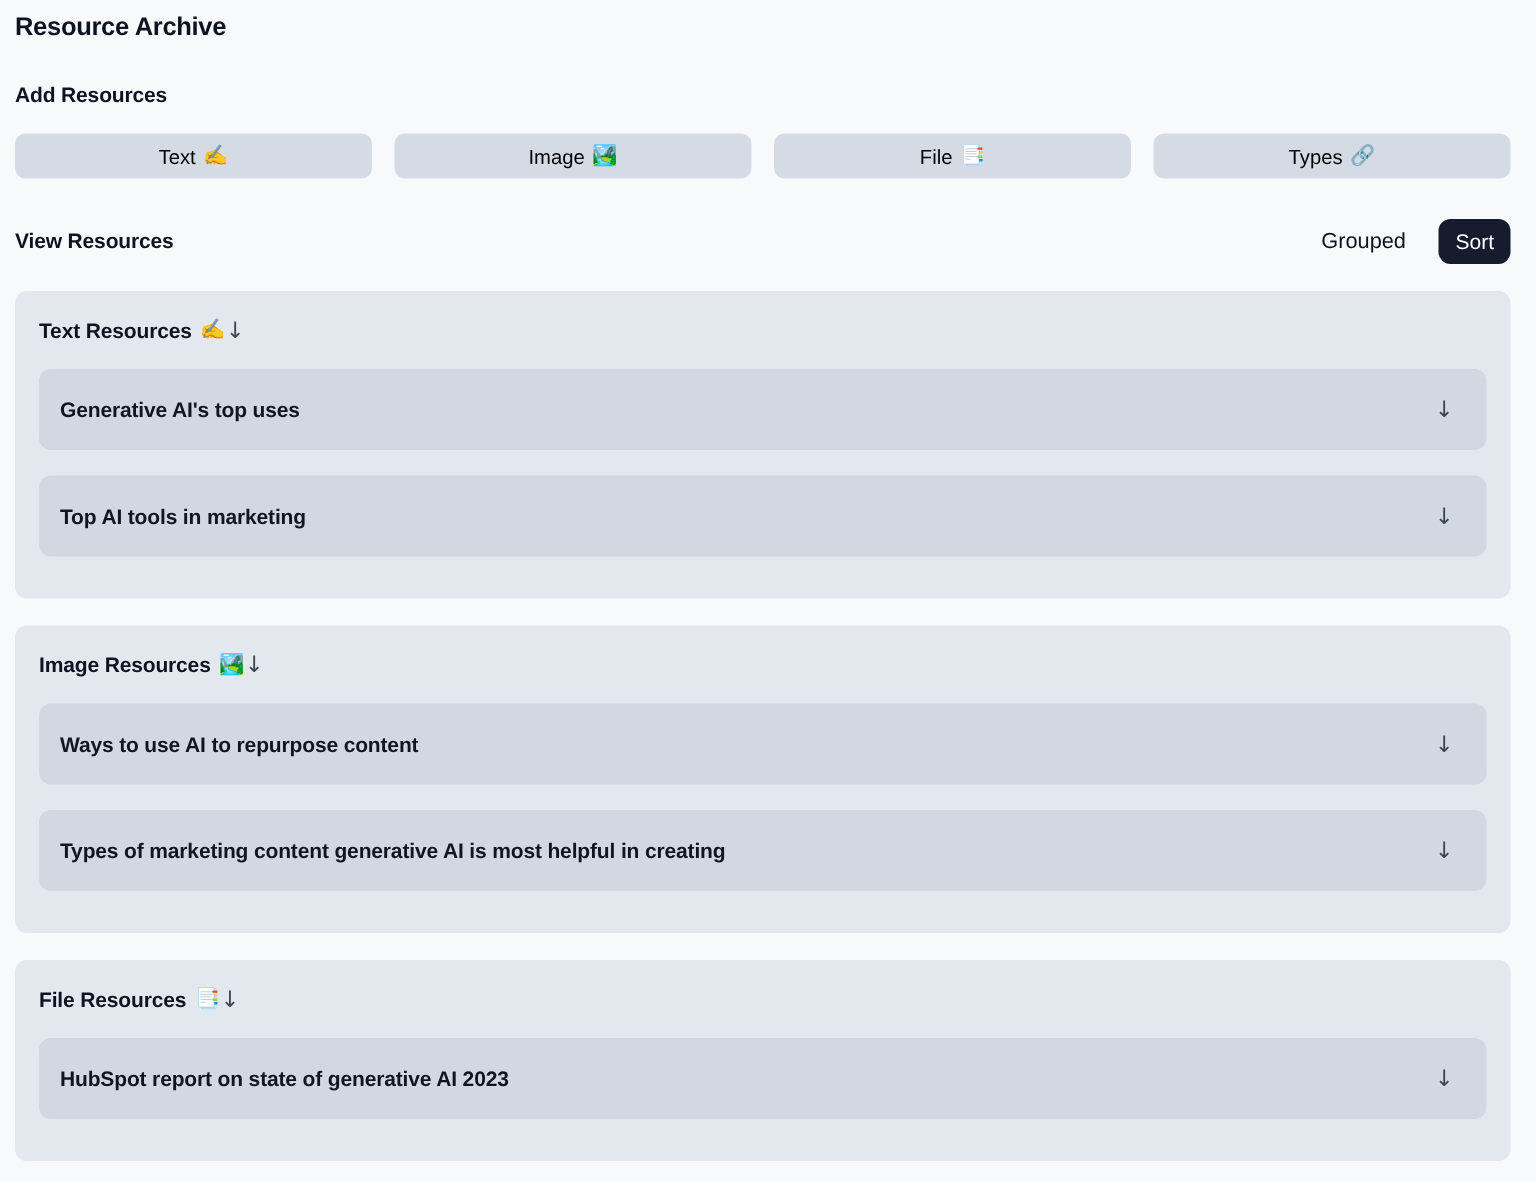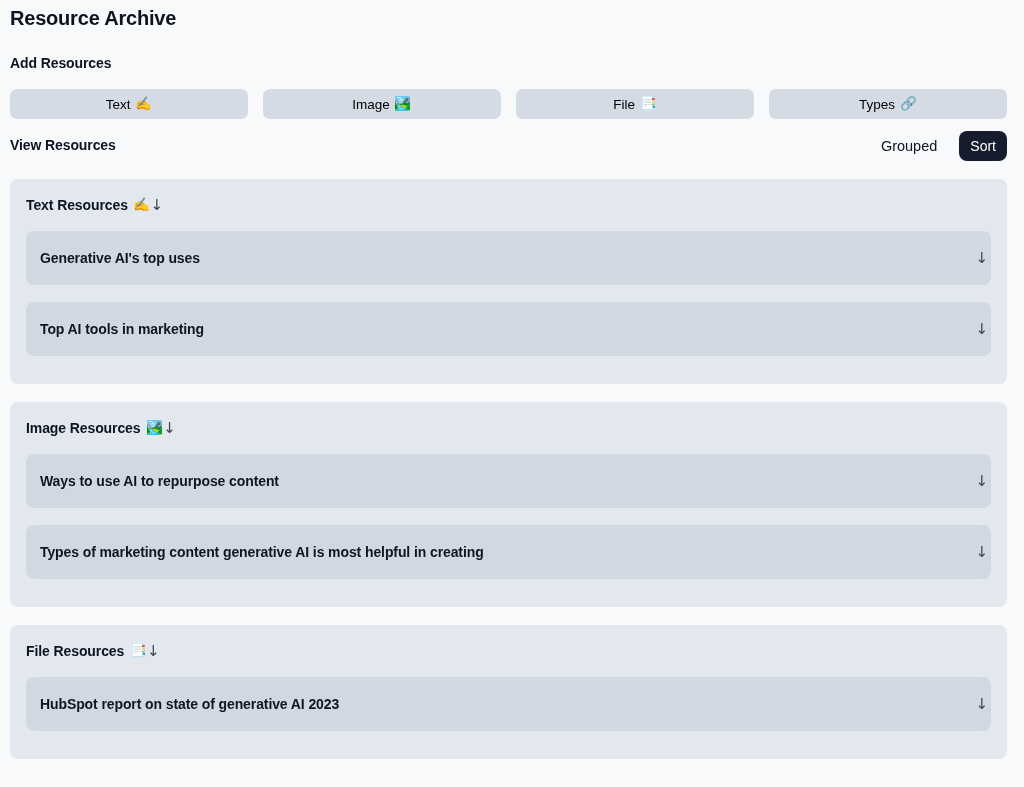--- a/index.html
+++ b/index.html
@@ -10,21 +10,21 @@
     font-family: "Liberation Sans", sans-serif;
     color: #0d1321;
     overflow: hidden;
   }
   .container {
     width: 1024px;
     height: 787px;
     padding: 8px 17px 0 10px;
   }
   .page-title {
-    font-size: 20px;
+    font-size: 17px;
     font-weight: 700;
     line-height: 20px;
     letter-spacing: -0.2px;
   }
   .section-heading {
     font-size: 14px;
     font-weight: 700;
     line-height: 17px;
     letter-spacing: -0.1px;
   }
@@ -46,21 +46,21 @@
     display: flex;
     align-items: center;
     justify-content: center;
     gap: 5px;
     cursor: pointer;
   }
   .view-row {
     display: flex;
     align-items: center;
     justify-content: space-between;
-    margin-top: 11px;
+    margin-top: 26px;
     margin-bottom: 4px;
     height: 31px;
   }
   .view-controls {
     display: flex;
     align-items: center;
     gap: 22px;
   }
   .grouped-toggle {
     font-size: 14.5px;
@@ -105,21 +105,21 @@
     cursor: pointer;
     font-family: "DejaVu Sans", sans-serif;
   }
   .resource-item {
     background: #d2d8e2;
     border-radius: 8px;
     height: 54px;
     display: flex;
     align-items: center;
     justify-content: space-between;
-    padding: 0 3px 0 14px;
+    padding: 0 22px 0 14px;
     cursor: pointer;
   }
   .resource-item + .resource-item { margin-top: 17px; }
   .item-label {
     font-size: 14px;
     font-weight: 600;
     letter-spacing: -0.1px;
     color: #10151f;
   }
   .emoji { font-size: 13.5px; line-height: 1; }

